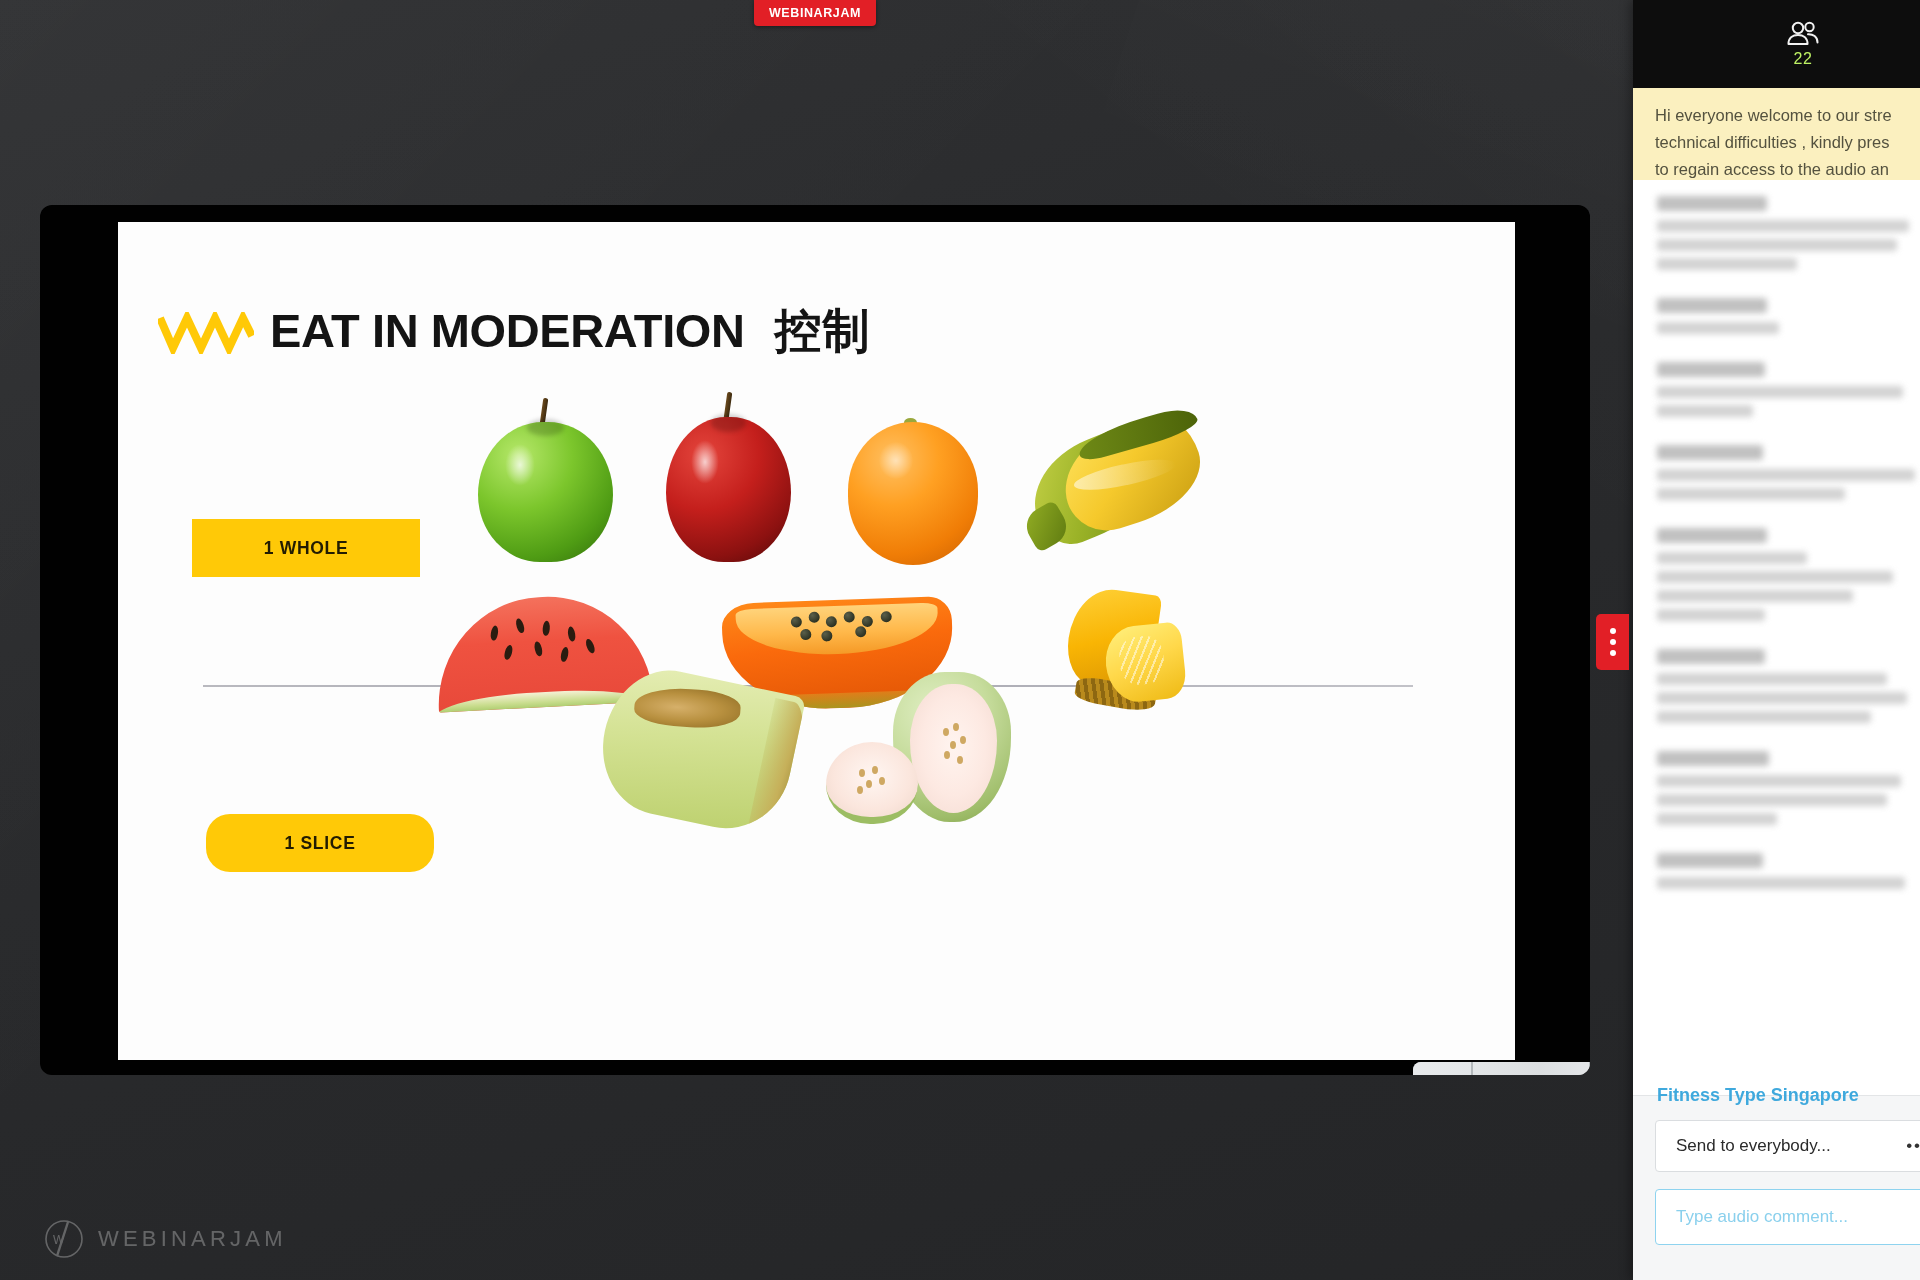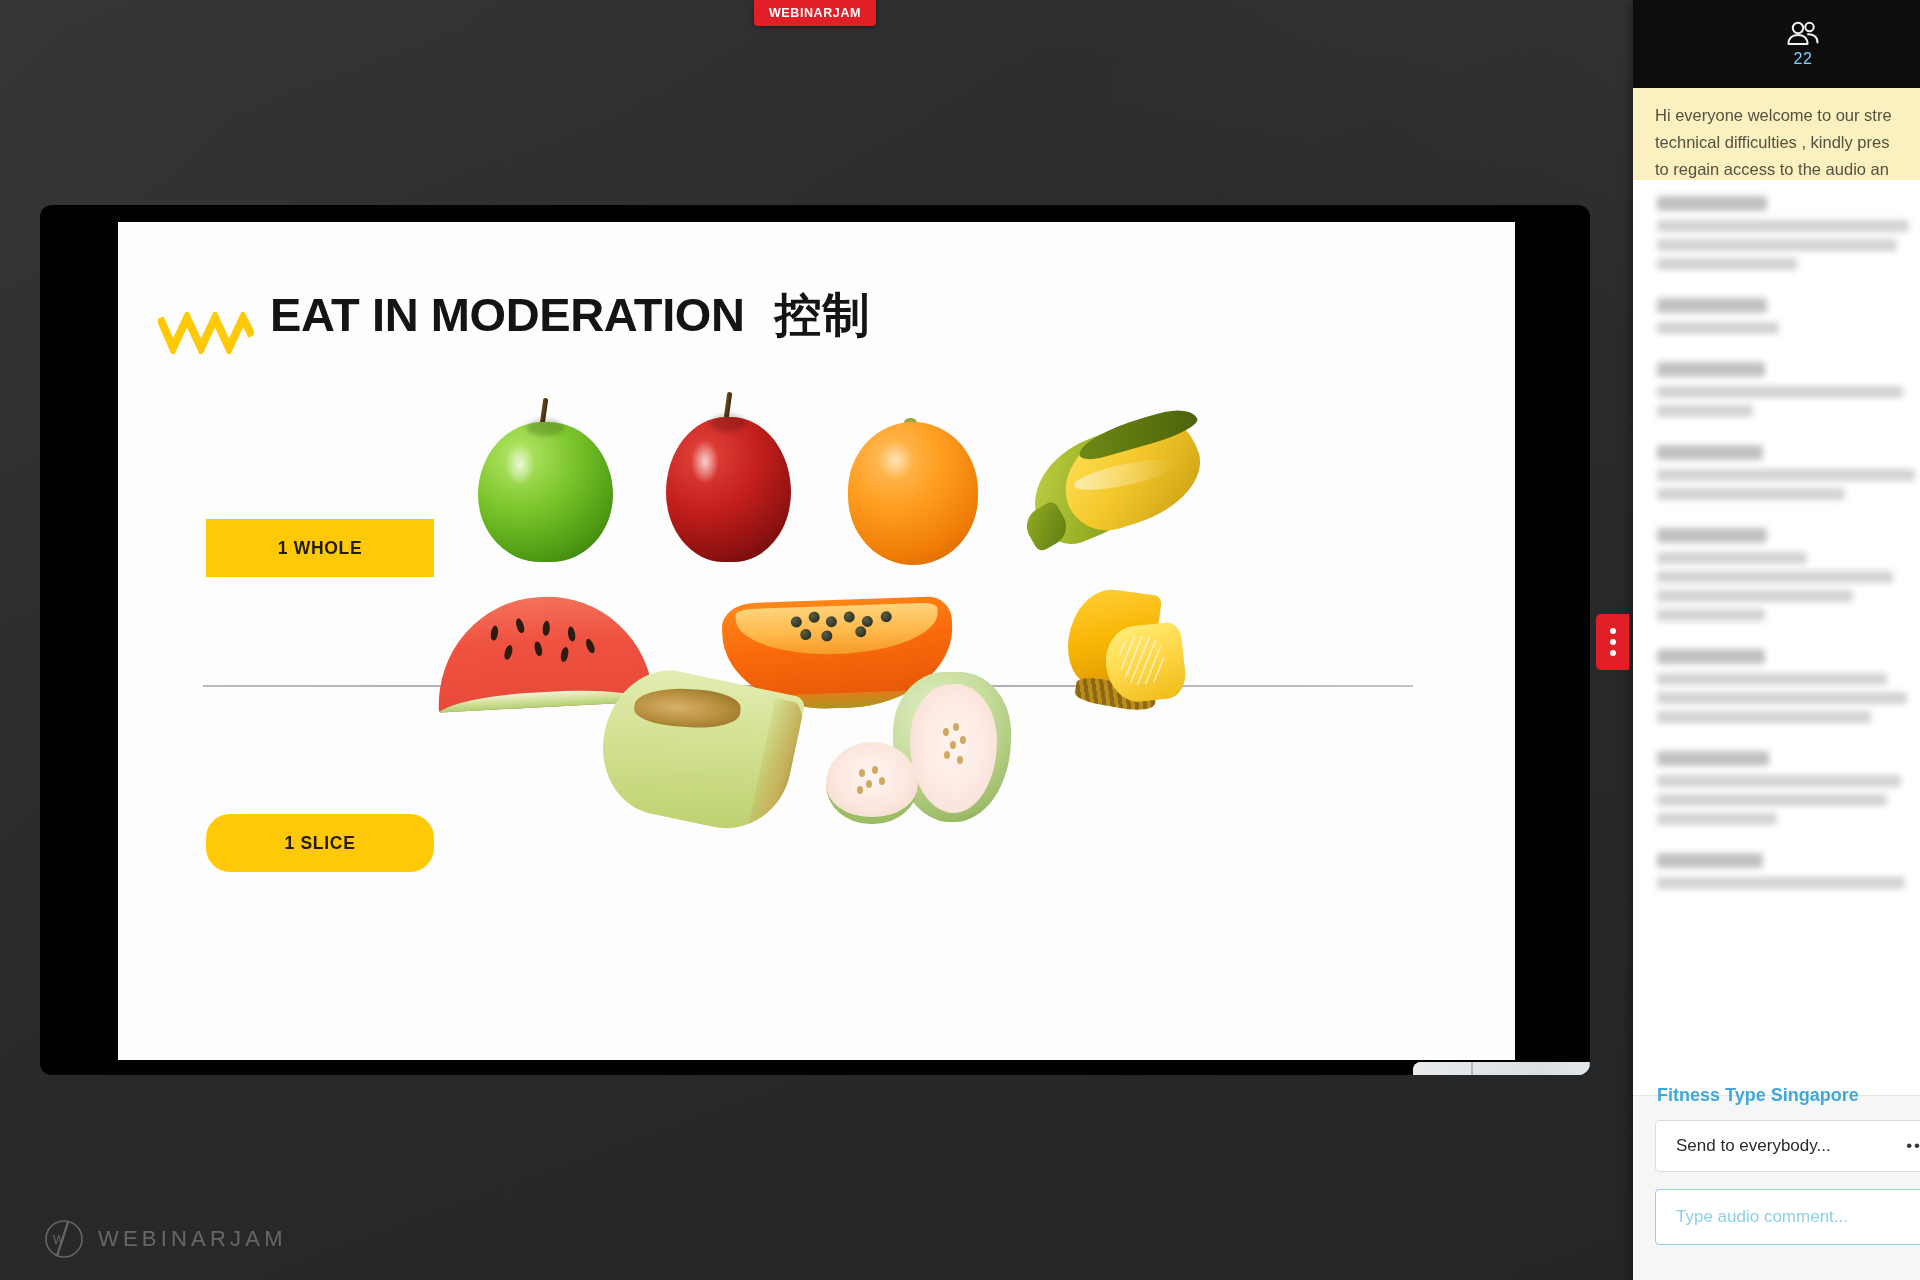--- a/index.html
+++ b/index.html
@@ -58,36 +58,36 @@
     position: absolute; left: 78px; top: 17px;
     width: 1397px; height: 838px;
     background: #fdfdfd;
     overflow: hidden;
   }
 
   
   #zigzag { position: absolute; left: 40px; top: 90px; }
 
   #slide-title {
-    position: absolute; left: 152px; top: 62px;
+    position: absolute; left: 152px; top: 78px;
     font-size: 47px; font-weight: bold;
     color: #141414; letter-spacing: -0.4px;
     white-space: nowrap;
     font-family: "Liberation Sans", sans-serif;
   }
   #slide-title .cjk { margin-left: 30px; letter-spacing: 1px; }
 
   .portion-tag {
     position: absolute;
     width: 228px; height: 58px;
     background: #ffc907;
     display: flex; align-items: center; justify-content: center;
     color: #221c02; font-size: 17.5px; font-weight: bold; letter-spacing: .7px;
   }
-  #tag-whole { left: 88px; top: 297px; }
+  #tag-whole { left: 74px; top: 297px; }
   #tag-slice { left: 88px; top: 592px; border-radius: 24px; }
 
   #slide-divider {
     position: absolute; left: 85px; top: 463px;
     width: 1210px; height: 2px;
     background: linear-gradient(90deg,#b9b9bf,#a9a9b2 55%,#c2c2c8);
   }
 
   
   .fruit { position: absolute; }
@@ -353,21 +353,21 @@
     overflow: hidden;
     box-shadow: -3px 0 10px rgba(0,0,0,.35);
   }
   #chat-header {
     height: 88px;
     background: #0d0d0d;
     display: flex; flex-direction: column;
     align-items: center; justify-content: center; gap: 3px;
   }
   #attendee-count {
-    color: #7dd3fc; font-size: 16px; letter-spacing: .5px;
+    color: #bef264; font-size: 16px; letter-spacing: .5px;
   }
   #chat-banner {
     background: #fbf0bf;
     color: #54523f;
     padding: 14px 22px 16px 22px;
     font-size: 16.5px; line-height: 27px;
     white-space: nowrap;
   }
 
   #chat-messages {

